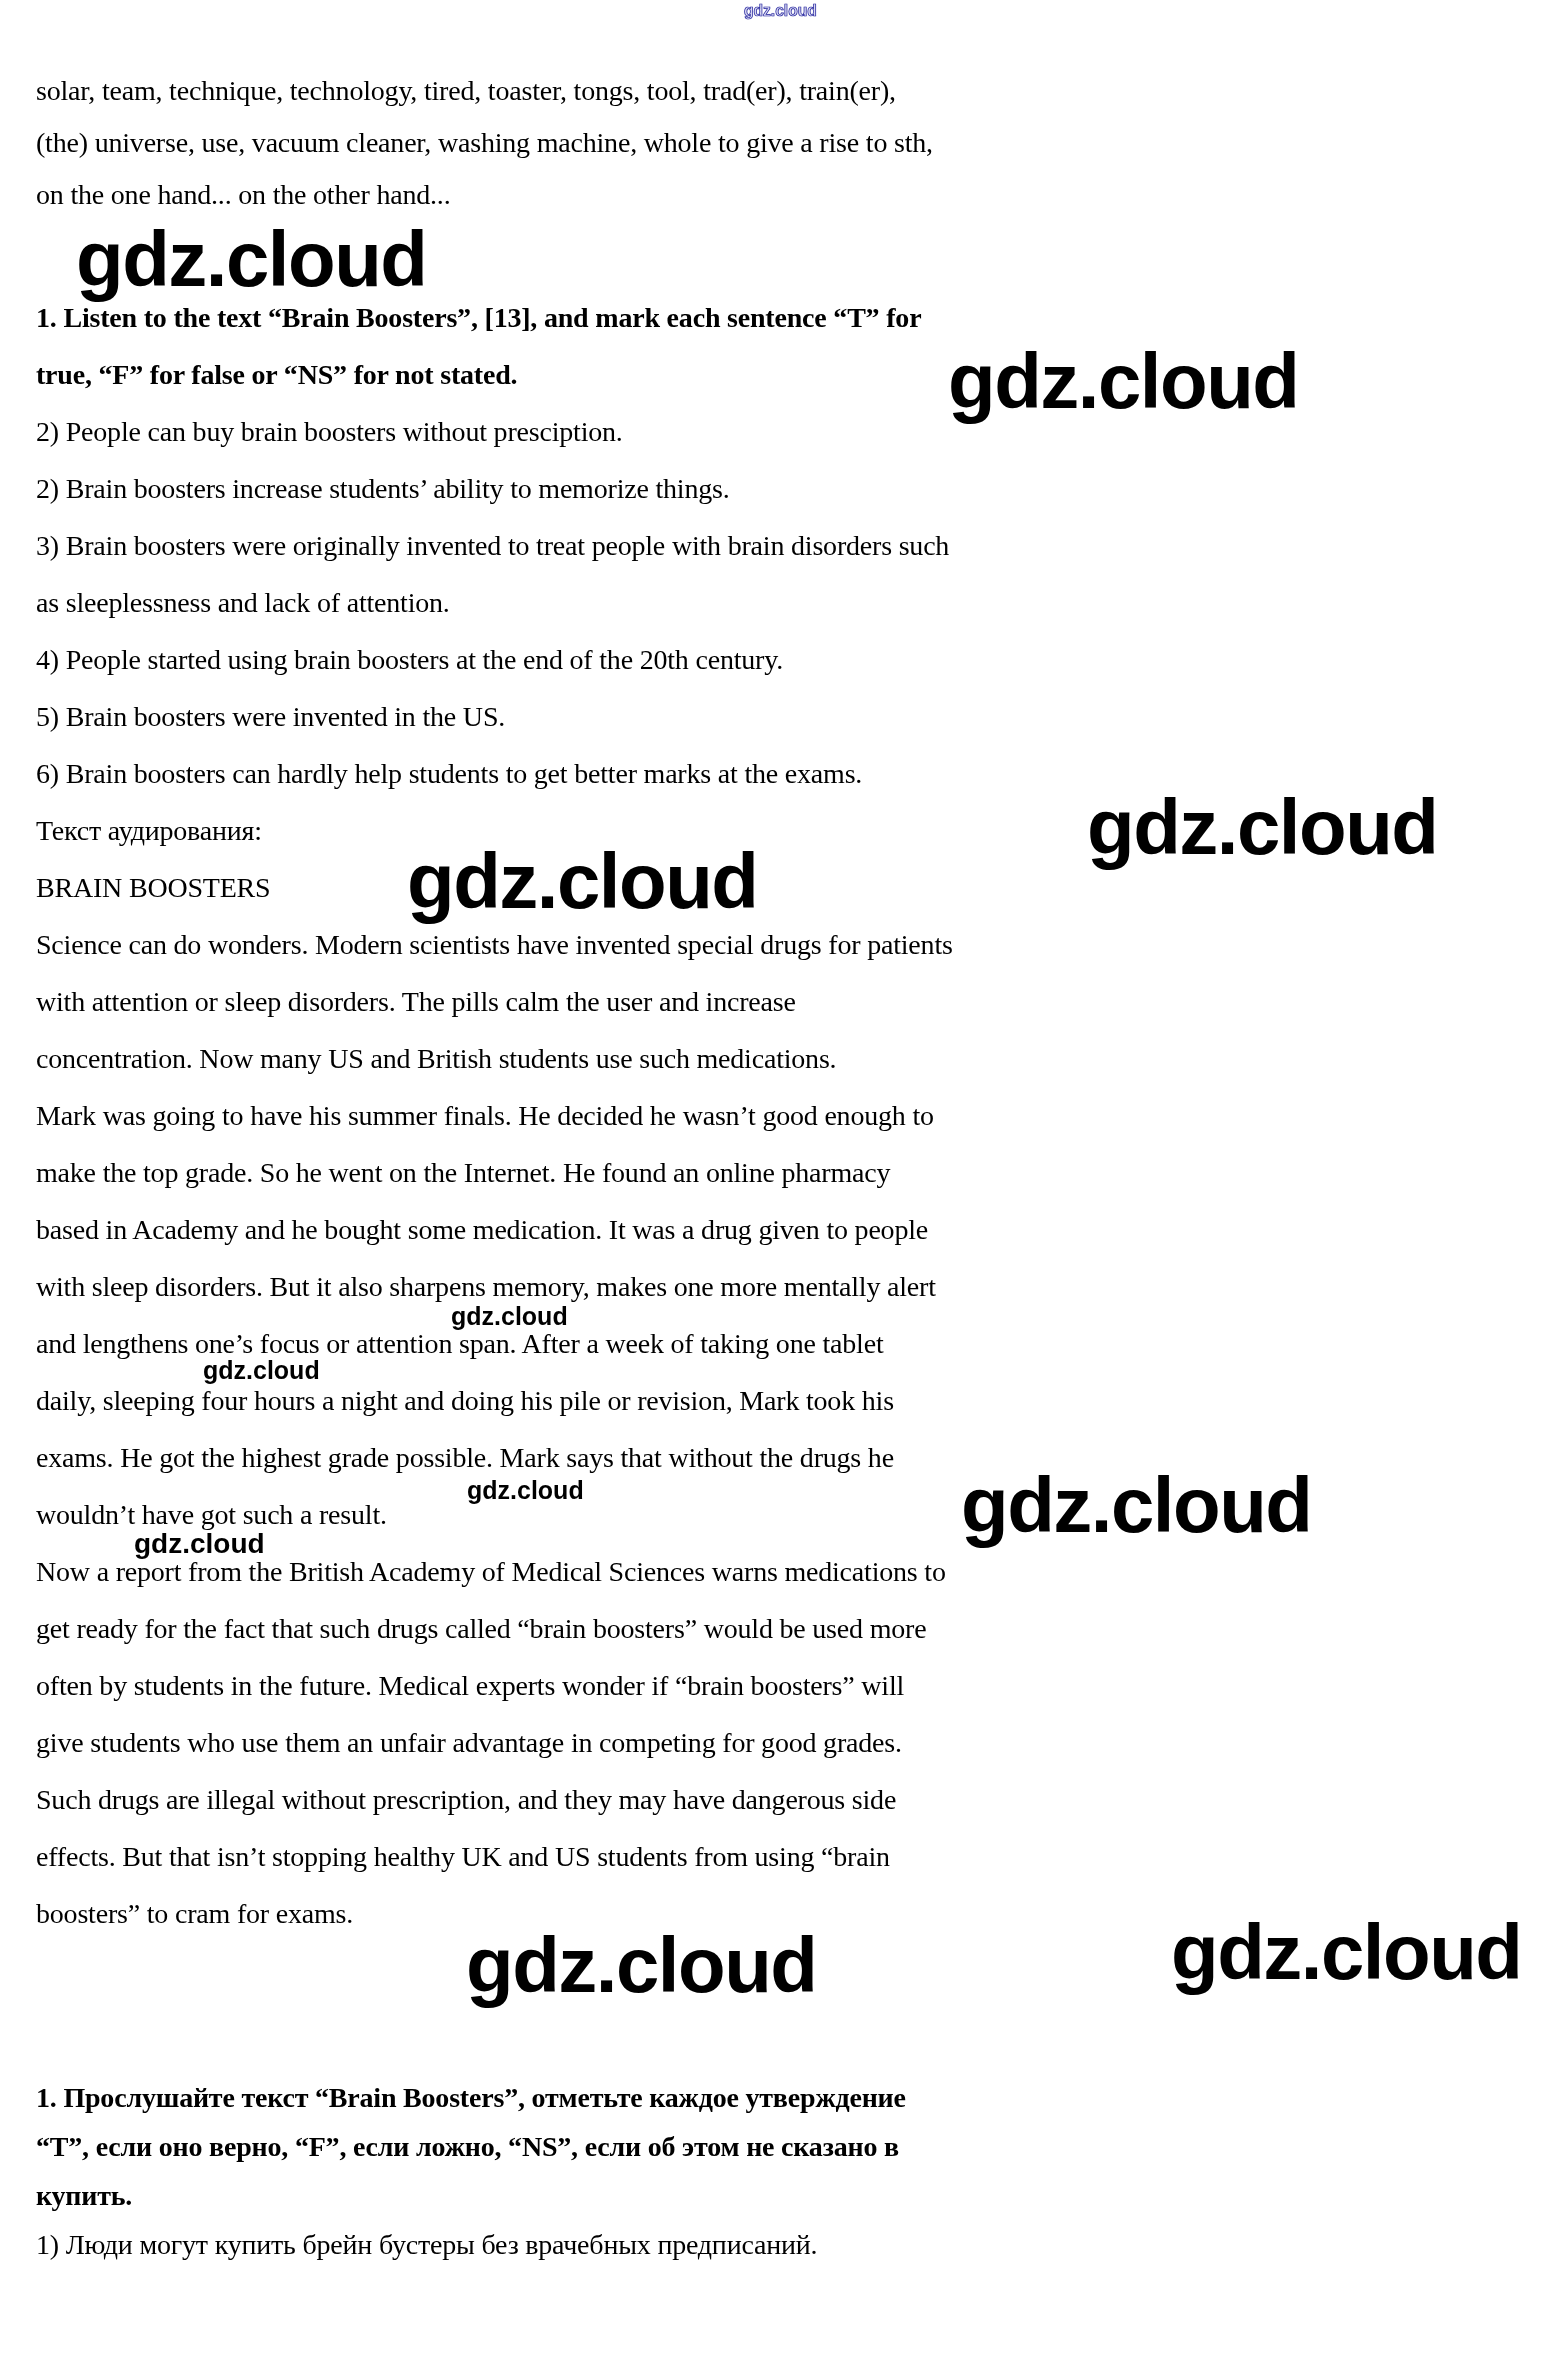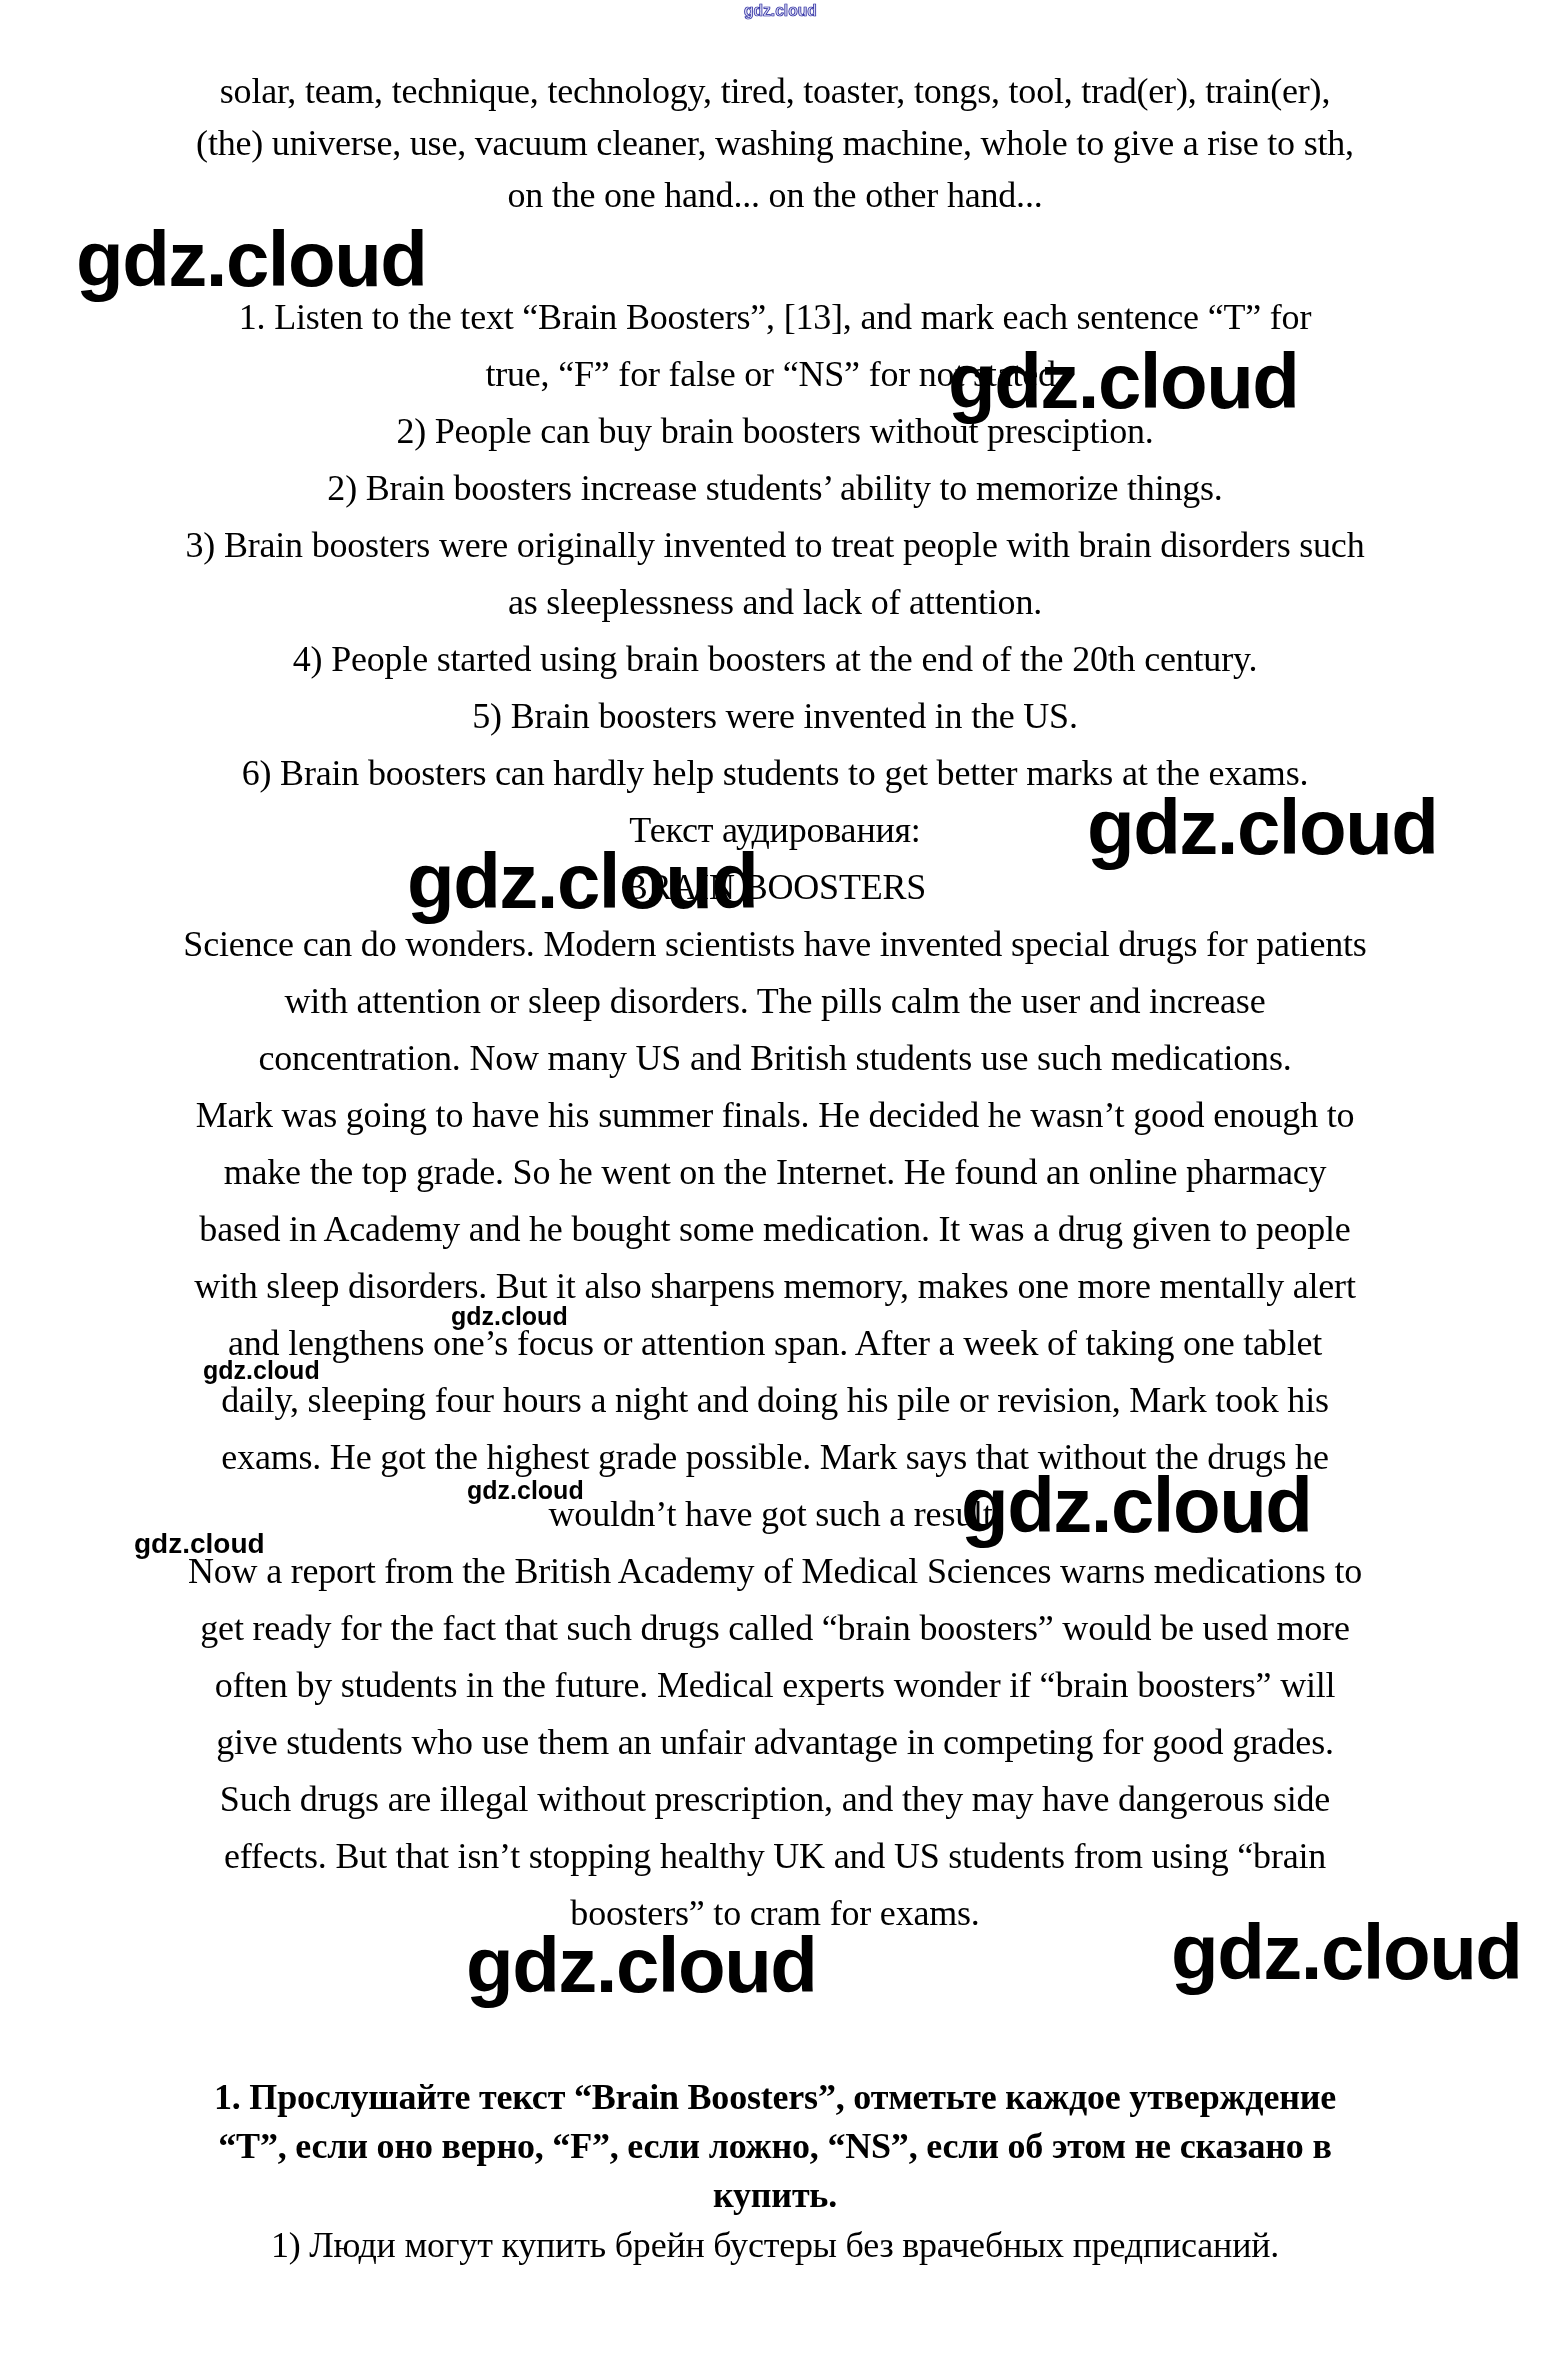--- a/index.html
+++ b/index.html
@@ -14,27 +14,26 @@
   }
   .content {
     position: absolute;
     left: 0; top: 0;
     width: 1550px;
     padding: 65px 36px 0 36px;
     box-sizing: border-box;
   }
   .line {
     white-space: nowrap;
-    font-size: 36px;
+    font-size: 28px;
     line-height: 57px;
     letter-spacing: -0.2px;
-    text-align: center;
   }
   .vocab .line   { line-height: 52px; }
-  .heading .line { font-weight: normal; line-height: 57px; }
+  .heading .line { font-weight: bold; line-height: 57px; }
   .spacer-a { height: 68px; }
   .spacer-b { height: 131px; }
   .ru-heading .line { font-weight: bold; line-height: 49px; }
   .final .line { line-height: 50px; }
 
   
   .wm {
     position: absolute;
     font-family: "Liberation Sans", sans-serif;
     color: #000000;

